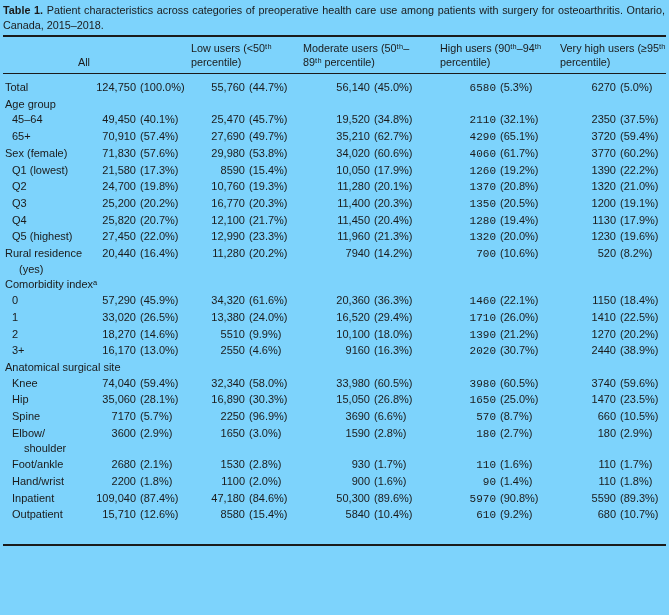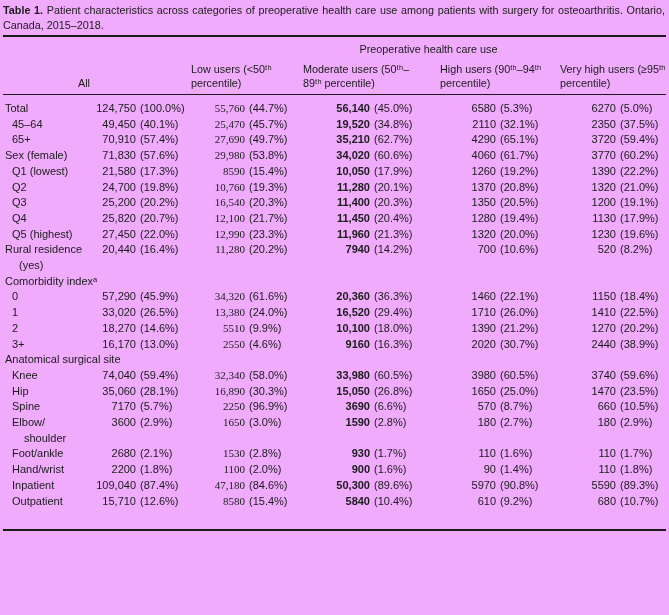--- a/index.html
+++ b/index.html
@@ -1,17 +1,17 @@
 <!DOCTYPE html>
 <html><head>
 <meta charset="utf-8">
 <style>
   html,body{margin:0;padding:0;background:#ffffff;}
   .page{
-    width:669px;height:615px;background:#f0abfc;overflow:hidden;
+    width:669px;height:615px;background:#7dd3fc;overflow:hidden;
     font-family:"Liberation Sans","DejaVu Sans",sans-serif;
     color:#1b1b1b;box-sizing:border-box;
   }
   .title{margin:3px 4px 3px 3px;font-size:10.8px;line-height:14.5px;text-align:justify;}
   .title b{font-weight:bold;}
   table{
     border-collapse:collapse;table-layout:fixed;width:663px;margin-left:3px;
     border-top:2px solid #1b1b1b;border-bottom:2px solid #1b1b1b;
   }
   td{padding:0;vertical-align:top;font-size:11px;line-height:15.7px;}
@@ -29,23 +29,23 @@
   
   tbody tr:first-child td{padding-top:6px;}
   tbody tr:last-child td{padding-bottom:20px;}
   td.lbl{white-space:pre;}
   td.lbl.sec{padding-left:2px;}
   td.lbl.ind0{padding-left:16px;text-indent:-14px;}
   td.lbl.ind1{padding-left:21px;text-indent:-12px;}
   td.val .cnt{display:inline-block;text-align:right;}
   td.val .pct{padding-left:4px;}
   td.col-all .cnt{width:58px;}
-  td.col-low .cnt{width:54px;font-family:Liberation Serif, serif;}
-  td.col-moderate .cnt{width:67px;font-weight:bold;}
-  td.col-high .cnt{width:56px;}
+  td.col-low .cnt{width:54px;}
+  td.col-moderate .cnt{width:67px;}
+  td.col-high .cnt{width:56px;font-family:Liberation Mono, monospace;}
   td.col-very-high .cnt{width:56px;}
   .footnote{margin:6px 4px 0 3px;font-size:9.5px;line-height:13.5px;text-align:justify;}
 </style>
 </head>
 <body>
 
 <div class="page">
 
   <div class="title">
     <b>Table 1.</b>
@@ -55,24 +55,20 @@
   <table>
     <colgroup>
       <col style="width:75px">
         <col style="width:113px">
         <col style="width:112px">
       <col style="width:137px">
         <col style="width:120px">
         <col>
     </colgroup>
     <thead>
-      <tr class="spanner-row">
-        <td colspan="2"></td>
-        <td class="spanner" colspan="4">Preoperative health care use</td>
-      </tr>
       <tr class="colheads">
         <td></td>
         <td class="all-head">All</td>
         <td>Low users (&lt;50ᵗʰ
 percentile)</td>
         <td>Moderate users (50ᵗʰ–
 89ᵗʰ percentile)</td>
         <td>High users (90ᵗʰ–94ᵗʰ
 percentile)</td>
         <td>Very high users (≥95ᵗʰ
@@ -82,20 +78,23 @@
     <tbody>
         <tr>
           <td class="lbl ind0">Total</td>
           <td class="val col-all"><span class="cnt">124,750</span><span class="pct">(100.0%)</span></td>
           <td class="val col-low"><span class="cnt">55,760</span><span class="pct">(44.7%)</span></td>
           <td class="val col-moderate"><span class="cnt">56,140</span><span class="pct">(45.0%)</span></td>
           <td class="val col-high"><span class="cnt">6580</span><span class="pct">(5.3%)</span></td>
           <td class="val col-very-high"><span class="cnt">6270</span><span class="pct">(5.0%)</span></td>
         </tr>
         <tr>
+          <td colspan="6" class="lbl sec">Age group</td>
+        </tr>
+        <tr>
           <td class="lbl ind1">45–64</td>
           <td class="val col-all"><span class="cnt">49,450</span><span class="pct">(40.1%)</span></td>
           <td class="val col-low"><span class="cnt">25,470</span><span class="pct">(45.7%)</span></td>
           <td class="val col-moderate"><span class="cnt">19,520</span><span class="pct">(34.8%)</span></td>
           <td class="val col-high"><span class="cnt">2110</span><span class="pct">(32.1%)</span></td>
           <td class="val col-very-high"><span class="cnt">2350</span><span class="pct">(37.5%)</span></td>
         </tr>
         <tr>
           <td class="lbl ind1">65+</td>
           <td class="val col-all"><span class="cnt">70,910</span><span class="pct">(57.4%)</span></td>
@@ -124,21 +123,21 @@
           <td class="lbl ind1">Q2</td>
           <td class="val col-all"><span class="cnt">24,700</span><span class="pct">(19.8%)</span></td>
           <td class="val col-low"><span class="cnt">10,760</span><span class="pct">(19.3%)</span></td>
           <td class="val col-moderate"><span class="cnt">11,280</span><span class="pct">(20.1%)</span></td>
           <td class="val col-high"><span class="cnt">1370</span><span class="pct">(20.8%)</span></td>
           <td class="val col-very-high"><span class="cnt">1320</span><span class="pct">(21.0%)</span></td>
         </tr>
         <tr>
           <td class="lbl ind1">Q3</td>
           <td class="val col-all"><span class="cnt">25,200</span><span class="pct">(20.2%)</span></td>
-          <td class="val col-low"><span class="cnt">16,540</span><span class="pct">(20.3%)</span></td>
+          <td class="val col-low"><span class="cnt">16,770</span><span class="pct">(20.3%)</span></td>
           <td class="val col-moderate"><span class="cnt">11,400</span><span class="pct">(20.3%)</span></td>
           <td class="val col-high"><span class="cnt">1350</span><span class="pct">(20.5%)</span></td>
           <td class="val col-very-high"><span class="cnt">1200</span><span class="pct">(19.1%)</span></td>
         </tr>
         <tr>
           <td class="lbl ind1">Q4</td>
           <td class="val col-all"><span class="cnt">25,820</span><span class="pct">(20.7%)</span></td>
           <td class="val col-low"><span class="cnt">12,100</span><span class="pct">(21.7%)</span></td>
           <td class="val col-moderate"><span class="cnt">11,450</span><span class="pct">(20.4%)</span></td>
           <td class="val col-high"><span class="cnt">1280</span><span class="pct">(19.4%)</span></td>

